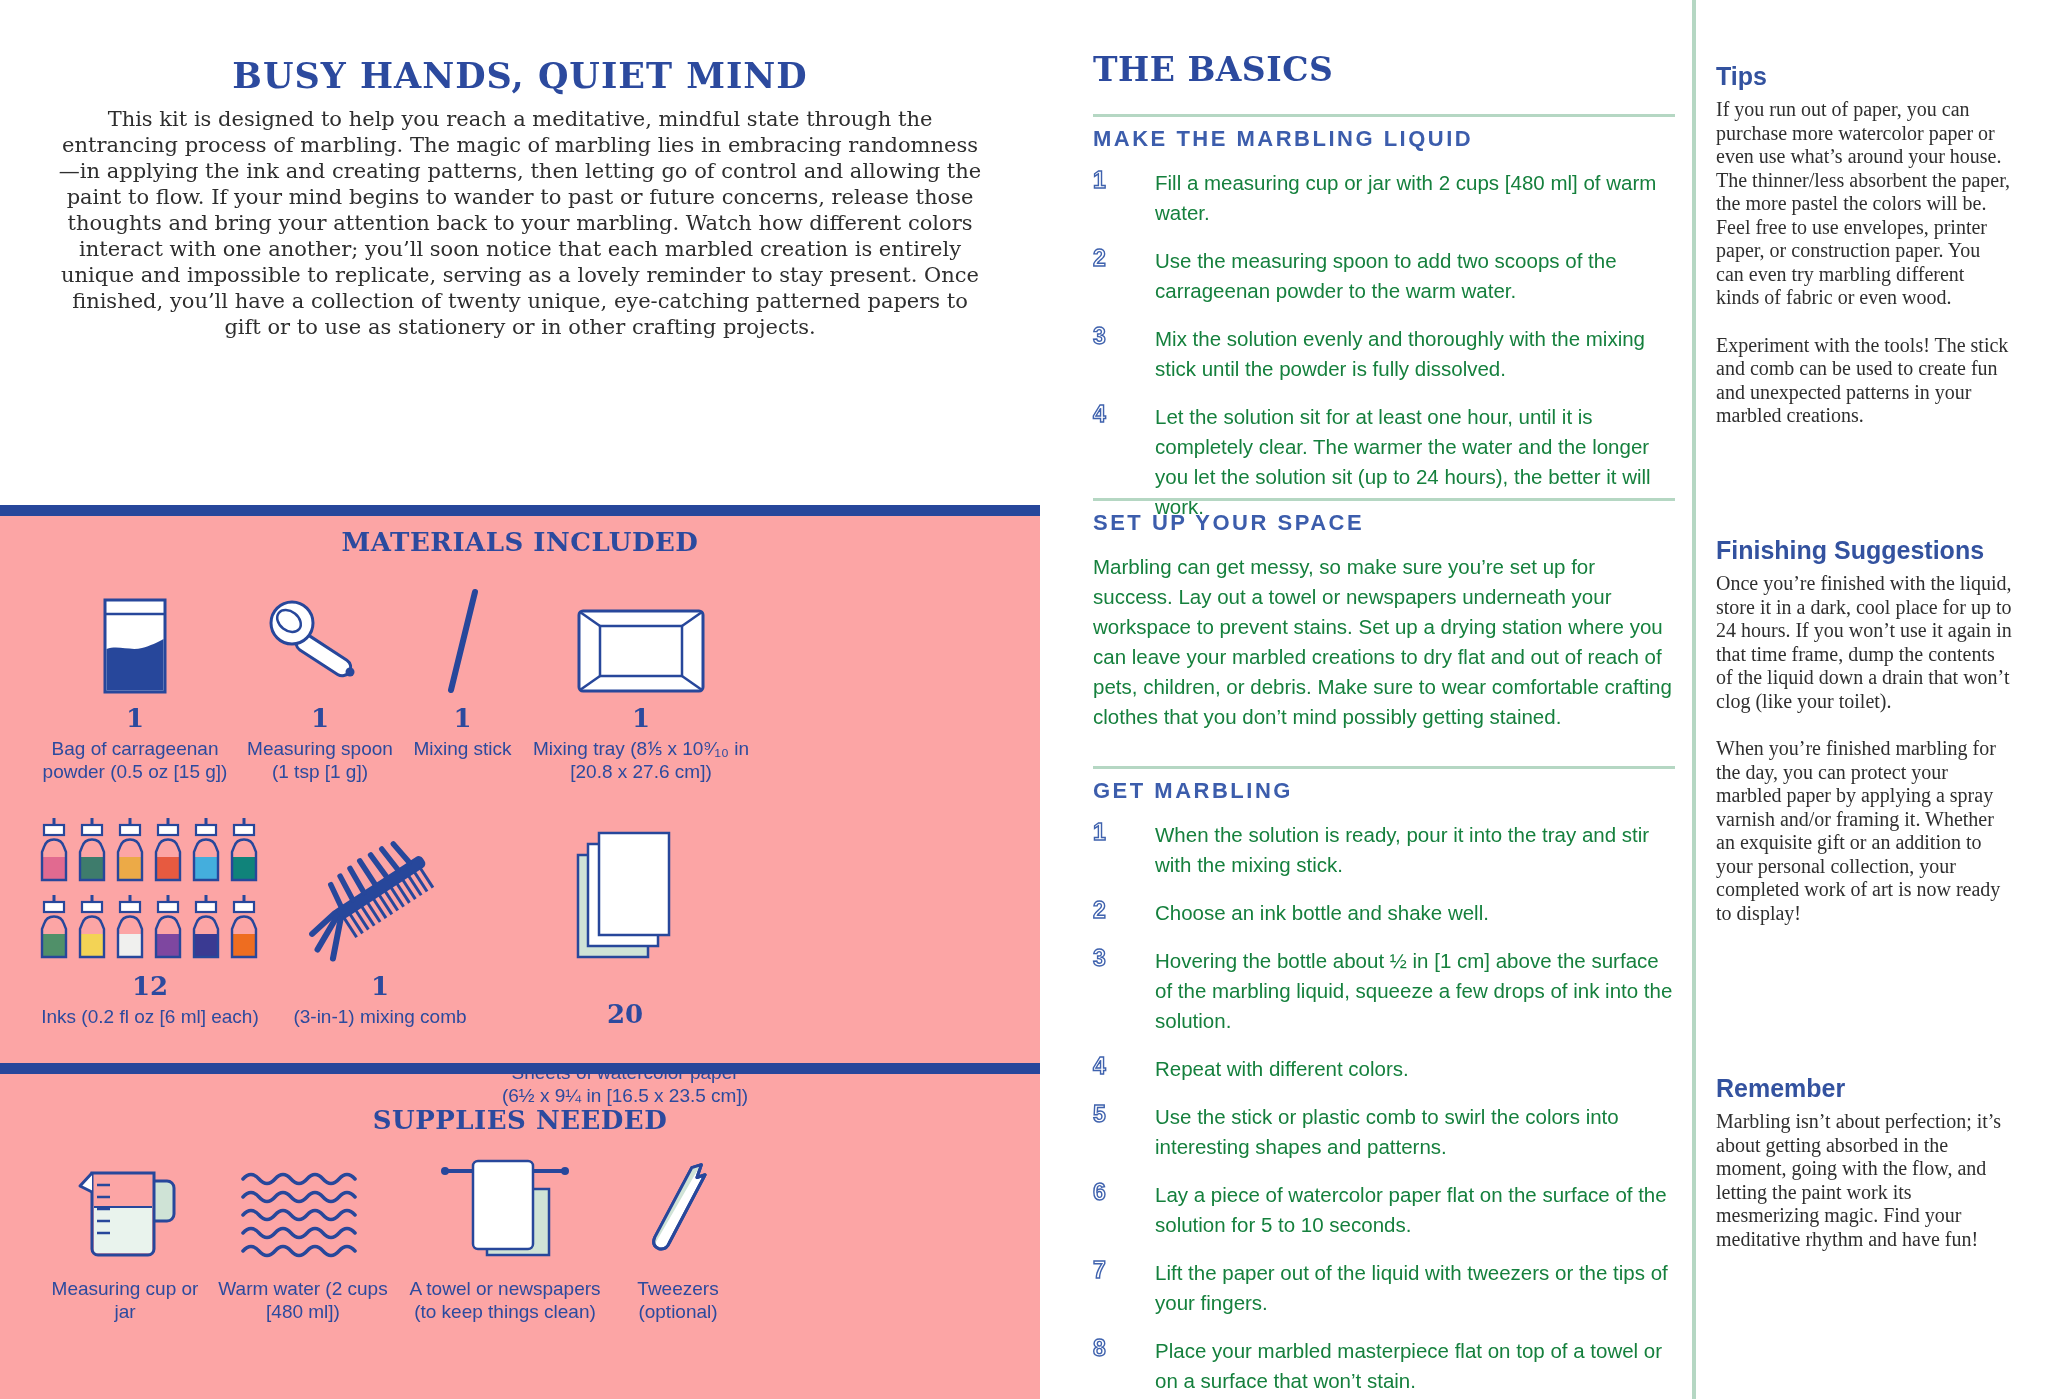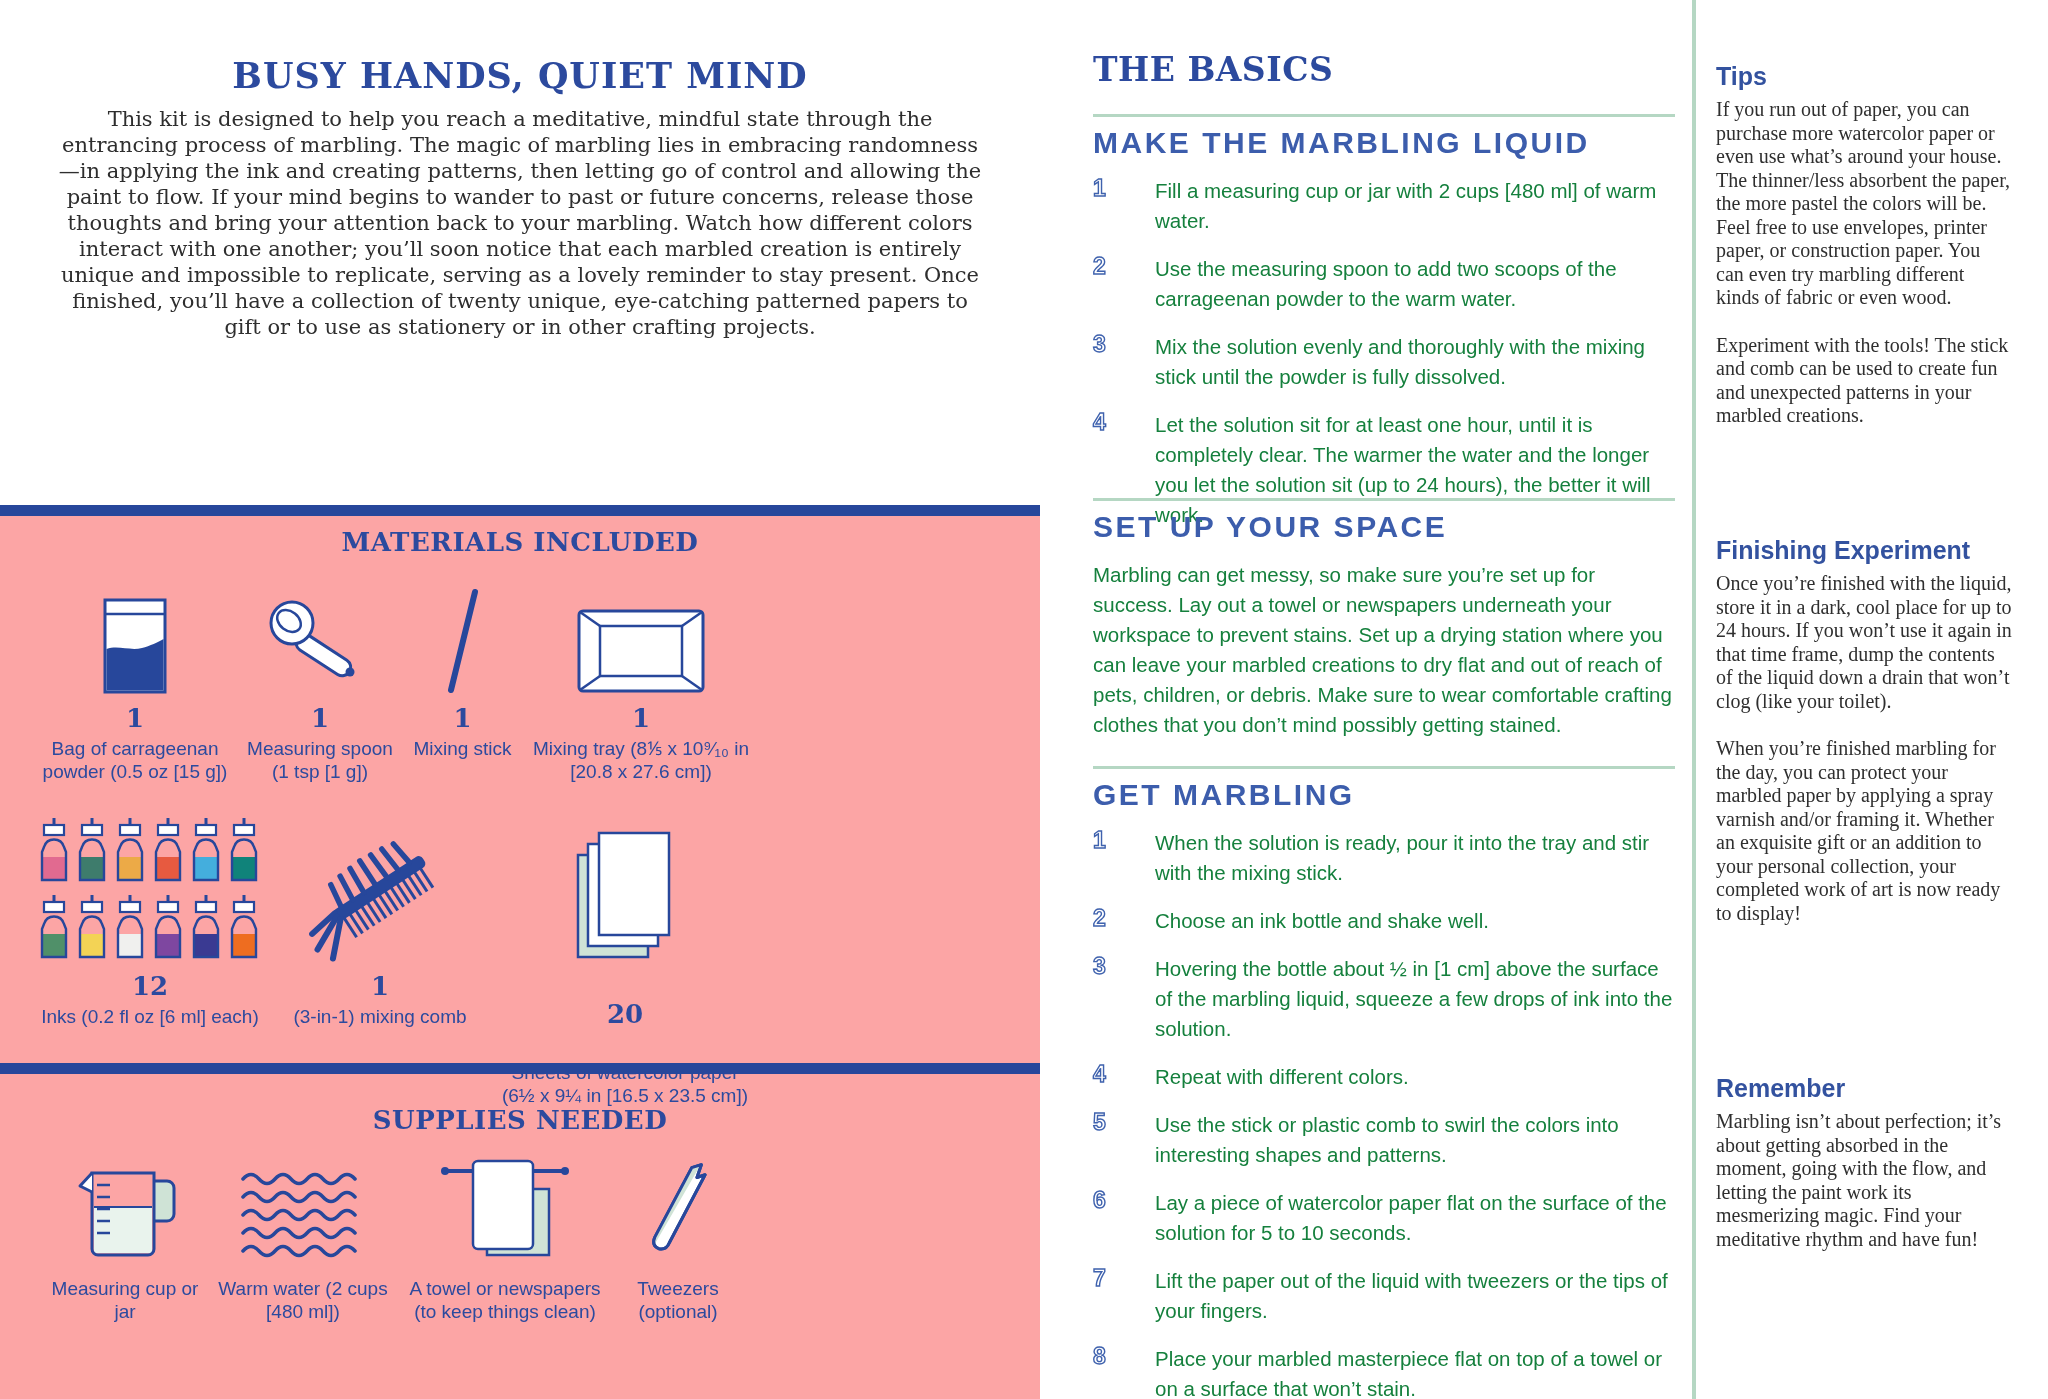--- a/index.html
+++ b/index.html
@@ -21,21 +21,21 @@
   .kit-item{display:flex;flex-direction:column;align-items:center;text-align:center;}
   .icon-box{display:flex;align-items:flex-end;justify-content:center;}
   .qty{font-family:"DejaVu Serif",serif;font-weight:700;font-size:26px;color:#2c4a9e;margin-top:8px;}
   .kit-label{font-size:19px;line-height:23px;color:#2c4a9e;margin-top:4px;}
 
   
   .basics-col{left:1093px;top:0;width:582px;height:1399px;}
   .basics-title{position:absolute;left:0;top:50px;font-family:"DejaVu Serif",serif;font-weight:700;
     font-size:33px;letter-spacing:0.5px;color:#2c4a9e;}
   .section{position:absolute;left:0;width:582px;border-top:3px solid #b5d7c3;padding-top:9px;}
-  .sec-heading{font-weight:700;font-size:30px;letter-spacing:2.5px;color:#3c5dac;margin:0 0 16px 0;}
+  .sec-heading{font-weight:700;font-size:22px;letter-spacing:2.5px;color:#3c5dac;margin:0 0 16px 0;}
   .step{display:flex;margin-bottom:18px;}
   .step-num{flex:0 0 62px;font-weight:700;font-size:23px;color:#3f62ae;line-height:24px;}
   @supports (-webkit-text-stroke: 1px black){
     .step-num{color:transparent;-webkit-text-stroke:1.4px #3f62ae;}
   }
   .step-text,.sec-body{font-size:20.5px;line-height:30px;color:#15803d;}
 
   
   .v-divider{left:1692px;top:0;width:4px;height:1399px;background:#b5d7c3;}
   .sidebar{left:1716px;top:0;width:296px;}
@@ -377,21 +377,21 @@
 
 <div class="abs v-divider"></div>
 
 <div class="abs sidebar">
   <div class="side-sec" style="top:62px;">
     <h3 class="side-heading">Tips</h3>
     <p class="side-p">If you run out of paper, you can purchase more watercolor paper or even use what’s around your house. The thinner/less absorbent the paper, the more pastel the colors will be. Feel free to use envelopes, printer paper, or construction paper. You can even try marbling different kinds of fabric or even wood.</p>
     <p class="side-p">Experiment with the tools! The stick and comb can be used to create fun and unexpected patterns in your marbled creations.</p>
   </div>
   <div class="side-sec" style="top:536px;">
-    <h3 class="side-heading">Finishing Experiment</h3>
+    <h3 class="side-heading">Finishing Suggestions</h3>
     <p class="side-p">Once you’re finished with the liquid, store it in a dark, cool place for up to 24 hours. If you won’t use it again in that time frame, dump the contents of the liquid down a drain that won’t clog (like your toilet).</p>
     <p class="side-p">When you’re finished marbling for the day, you can protect your marbled paper by applying a spray varnish and/or framing it. Whether an exquisite gift or an addition to your personal collection, your completed work of art is now ready to display!</p>
   </div>
   <div class="side-sec" style="top:1074px;">
     <h3 class="side-heading">Remember</h3>
     <p class="side-p">Marbling isn’t about perfection; it’s about getting absorbed in the moment, going with the flow, and letting the paint work its mesmerizing magic. Find your meditative rhythm and have fun!</p>
   </div>
 </div>
 
 </body></html>

